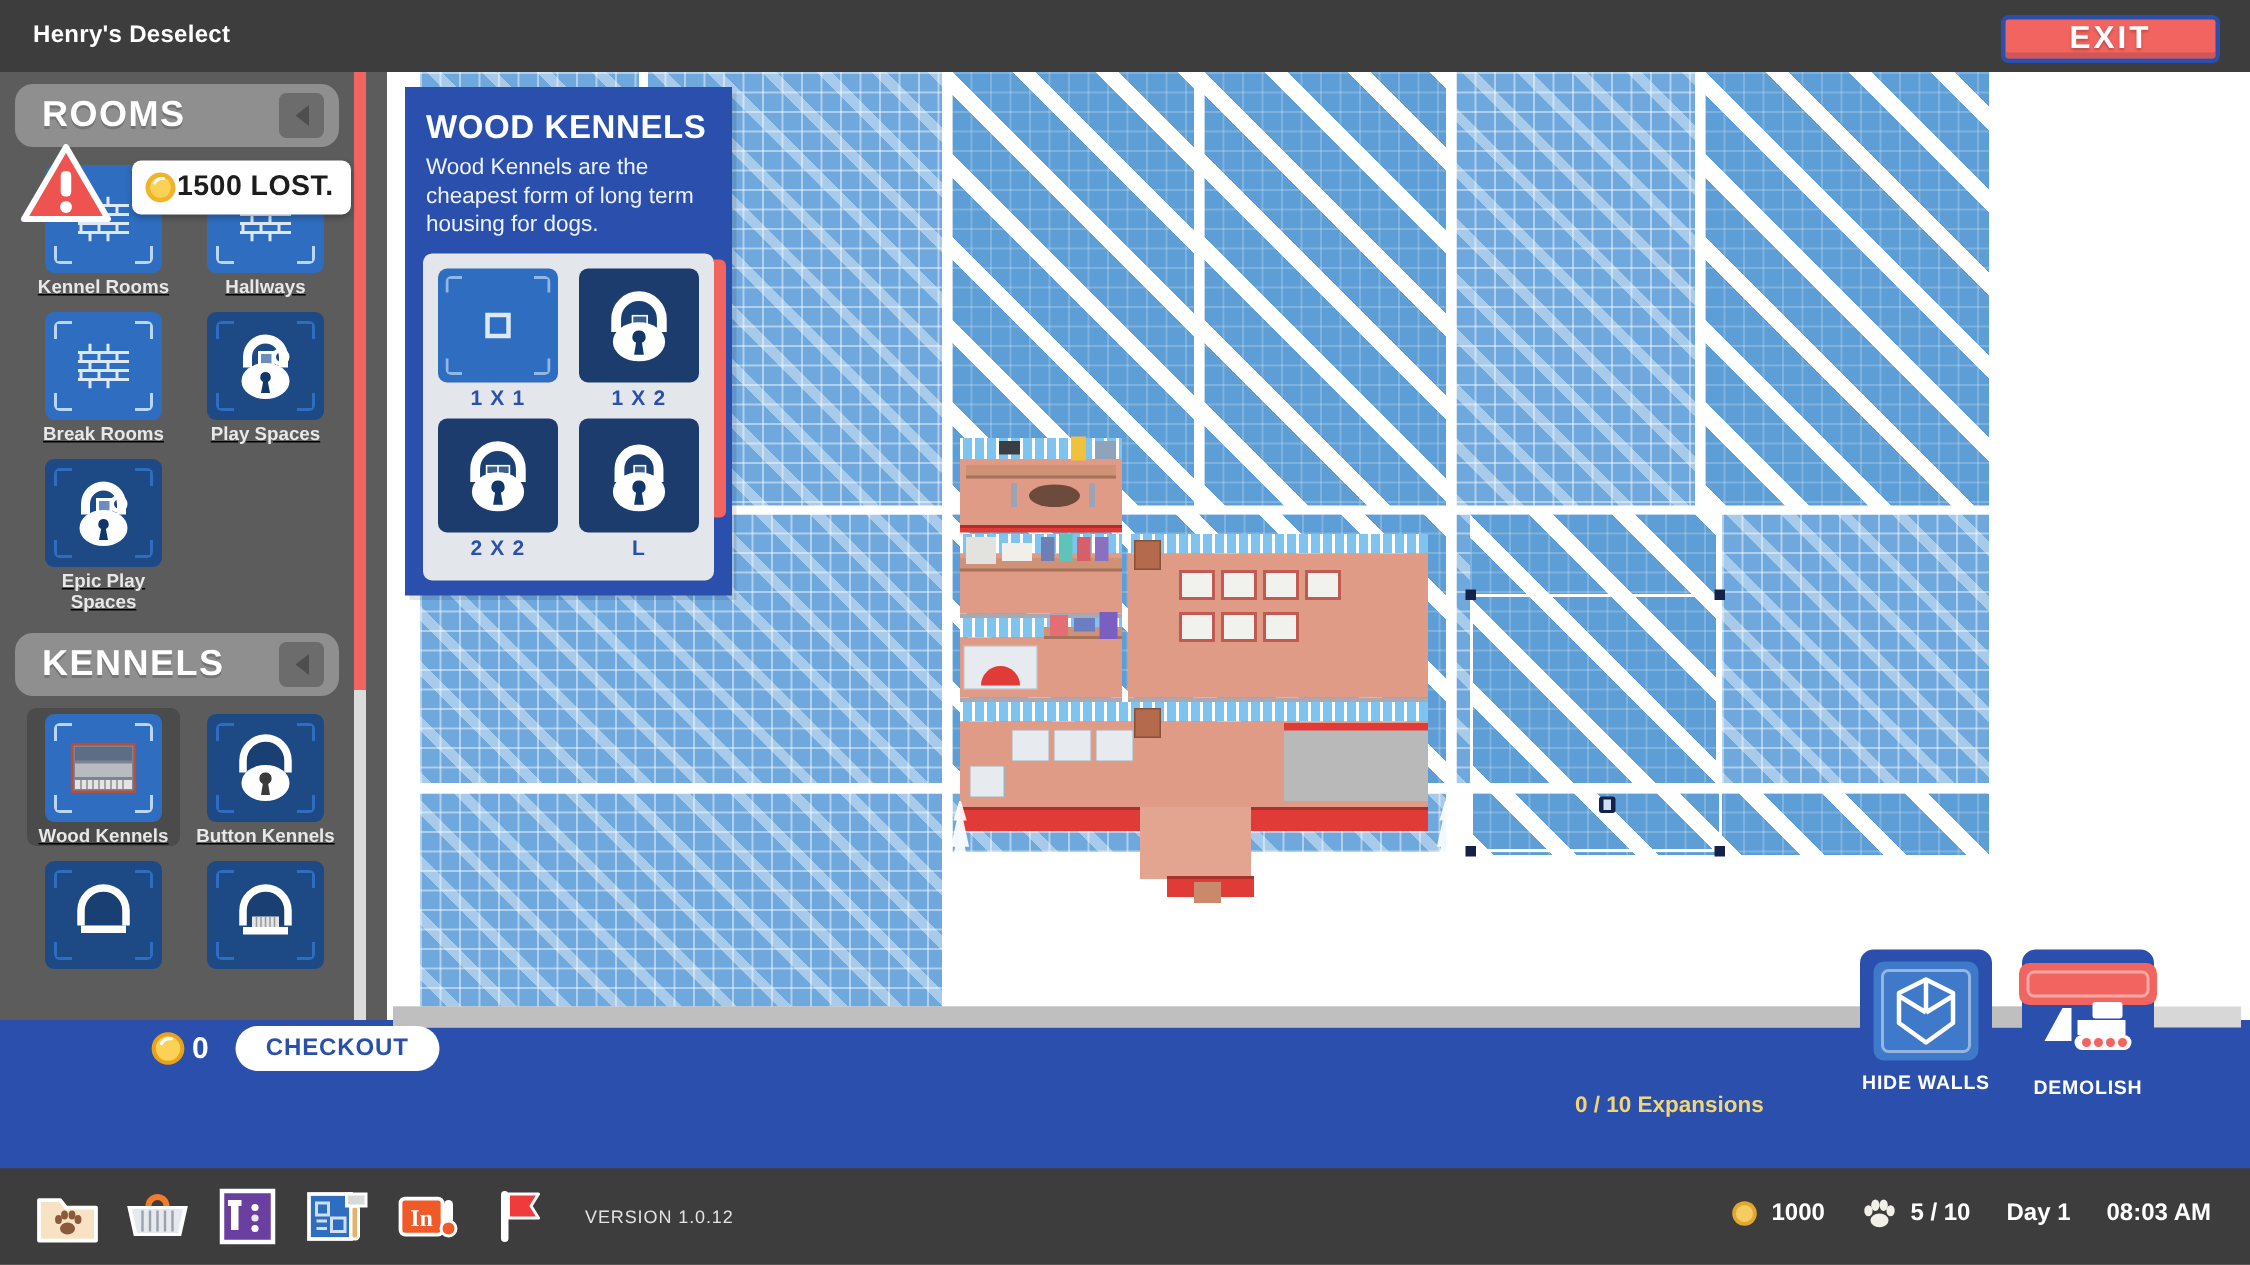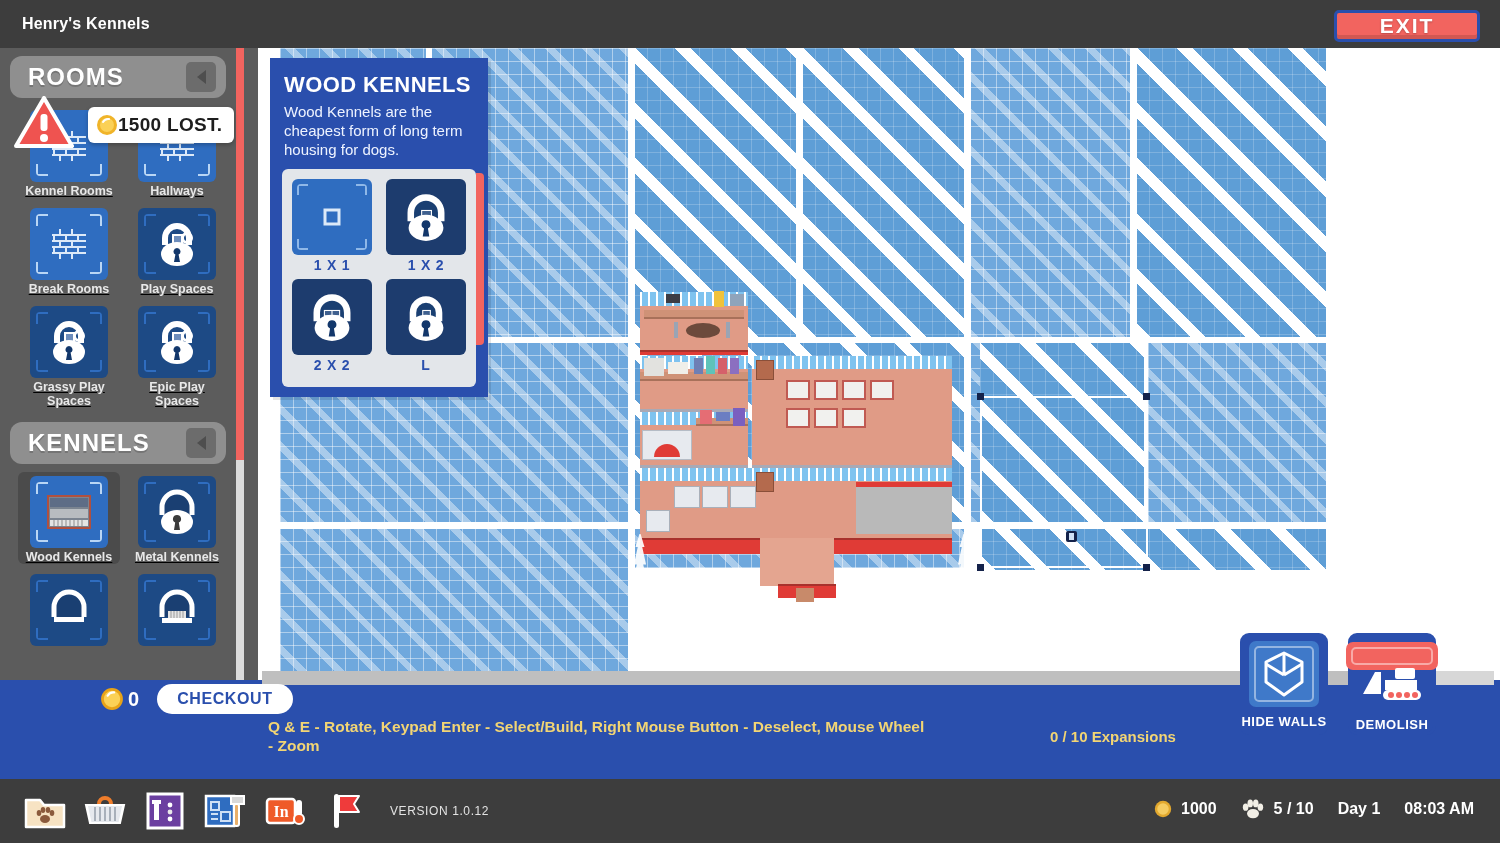--- a/index.html
+++ b/index.html
@@ -212,21 +212,21 @@
   .status { position:absolute; right:26px; top:19px; display:flex; align-items:center; gap:9px;
     color:#fff; font-size:16px; font-weight:bold; }
   .status .gap { width:6px; }
 </style>
 </head>
 <body>
 
 <div id="app">
 
   <div class="topbar">
-    <div class="topbar-title">Henry's Kennels</div>
+    <div class="topbar-title">Henry's Deselect</div>
     <div class="exit-btn">
       <span>EXIT</span>
     </div>
   </div>
 
   <div class="viewport">
     <div class="mapwrap">
 
       <div class="tile tile-grid" style="left:22px;  top:0px;   width:148px; height:290px;"></div>
       <div class="tile tile-grid" style="left:172px; top:0px;   width:200px; height:290px;"></div>
@@ -397,33 +397,20 @@
           <div class="icon-box locked">
               <div class="corners"></div>
             <svg class="g lock" viewBox="0 0 46 46">
                 <path d="M11 24V17a12 12 0 0 1 24 0v7" fill="none" stroke="#fff" stroke-width="6"></path>
                 <circle cx="33" cy="17" r="4.5" fill="none" stroke="#fff" stroke-width="3"></circle>
                 <rect x="19" y="14" width="9" height="10" fill="#6d8dbc" stroke="#fff" stroke-width="2"></rect>
                 <ellipse cx="23" cy="33" rx="16" ry="12" fill="#fff"></ellipse>
                 <path d="M23 27a3.5 3.5 0 0 1 1.6 6.6L26 41h-6l1.4-7.4A3.5 3.5 0 0 1 23 27z" fill="#12376b"></path>
               </svg>
           </div>
-          <div class="item-label">Grassy Play Spaces</div>
-        </div>
-        <div class="item">
-          <div class="icon-box locked">
-              <div class="corners"></div>
-            <svg class="g lock" viewBox="0 0 46 46">
-                <path d="M11 24V17a12 12 0 0 1 24 0v7" fill="none" stroke="#fff" stroke-width="6"></path>
-                <circle cx="33" cy="17" r="4.5" fill="none" stroke="#fff" stroke-width="3"></circle>
-                <rect x="19" y="14" width="9" height="10" fill="#6d8dbc" stroke="#fff" stroke-width="2"></rect>
-                <ellipse cx="23" cy="33" rx="16" ry="12" fill="#fff"></ellipse>
-                <path d="M23 27a3.5 3.5 0 0 1 1.6 6.6L26 41h-6l1.4-7.4A3.5 3.5 0 0 1 23 27z" fill="#12376b"></path>
-              </svg>
-          </div>
           <div class="item-label">Epic Play Spaces</div>
         </div>
       </div>
 
       <div class="sec-header">
         <h2>KENNELS</h2>
         <div class="collapse-btn">
             <i></i>
           </div>
       </div>
@@ -445,21 +432,21 @@
         </div>
         <div class="item">
           <div class="icon-box locked">
               <div class="corners"></div>
             <svg class="g lock" viewBox="0 0 46 46">
                 <path d="M8 26V18a15 15 0 0 1 30 0v8" fill="#1a3f72" stroke="#fff" stroke-width="5"></path>
                 <ellipse cx="23" cy="33" rx="16" ry="12" fill="#fff"></ellipse>
                 <path d="M23 26a4 4 0 0 1 1.8 7.6L26 41h-6l1.2-7.4A4 4 0 0 1 23 26z" fill="#3b3b3b"></path>
               </svg>
           </div>
-          <div class="item-label">Metal Kennels</div>
+          <div class="item-label">Button Kennels</div>
         </div>
         <div class="item">
           <div class="icon-box locked">
               <div class="corners"></div>
             <svg class="g lock" viewBox="0 0 46 46">
                 <path d="M8 30V20a15 15 0 0 1 30 0v10" fill="#1a3f72" stroke="#fff" stroke-width="5"></path>
                 <rect x="8" y="30" width="30" height="5" fill="#fff"></rect>
               </svg>
           </div>
           <div class="item-label"></div>
@@ -562,21 +549,20 @@
         <circle cx="11" cy="11" r="10" fill="#e8a317"></circle>
           <circle cx="11" cy="11" r="7.5" fill="#fbd157"></circle>
         <path d="M7 8a6 6 0 0 1 6-3" stroke="#fff" stroke-width="2" fill="none" stroke-linecap="round"></path>
       </svg>
       <span class="amt">0</span>
       <div class="checkout">
         <span>CHECKOUT</span>
       </div>
     </div>
 
-    <div class="hints">Q &amp; E  - Rotate,  Keypad Enter  - Select/Build,  Right Mouse Button  - Deselect, Mouse Wheel - Zoom</div>
     <div class="expansions">0 / 10  Expansions</div>
   </div>
 
   <div class="toolbtn" id="hidewalls">
     <div class="sq">
       <div class="inner"></div>
       <svg width="44" height="46" viewBox="0 0 44 46" style="position:absolute;left:13px;top:10px;">
         <path d="M22 2 40 11v20L22 44 4 31V11z" fill="none" stroke="#fff" stroke-width="3" stroke-linejoin="round"></path>
         <path d="M22 2v22M22 24 4 13M22 24l18-11" fill="none" stroke="#fff" stroke-width="3"></path>
       </svg>

